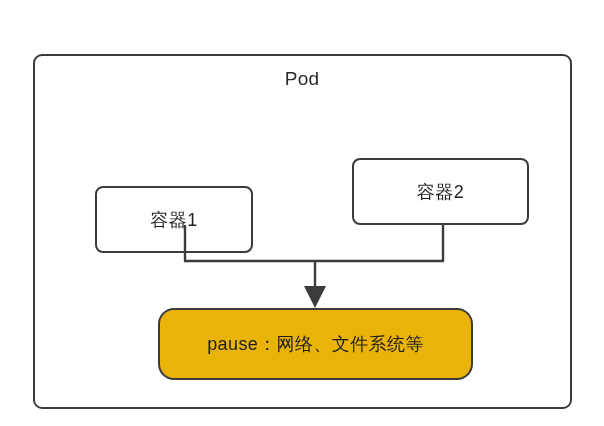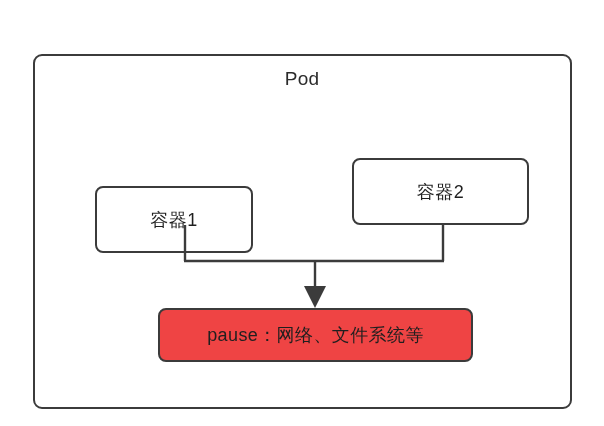--- a/index.html
+++ b/index.html
@@ -77,25 +77,25 @@
     width: 177px;
     height: 67px;
   }
 
   
   #pause-box {
     position: absolute;
     left: 158px;
     top: 297px;
     width: 315px;
-    height: 54px;
+    height: 72px;
     box-sizing: border-box;
     border: 2px solid #3b3b3b;
-    border-radius: 8px;
-    background: #ef4444;
+    border-radius: 16px;
+    background: #eab308;
     display: flex;
     align-items: center;
     justify-content: center;
   }
   #pause-box .pause-label {
     font-size: 18px;
     color: #1f1f1f;
     letter-spacing: 0.4px;
     white-space: nowrap;
   }

